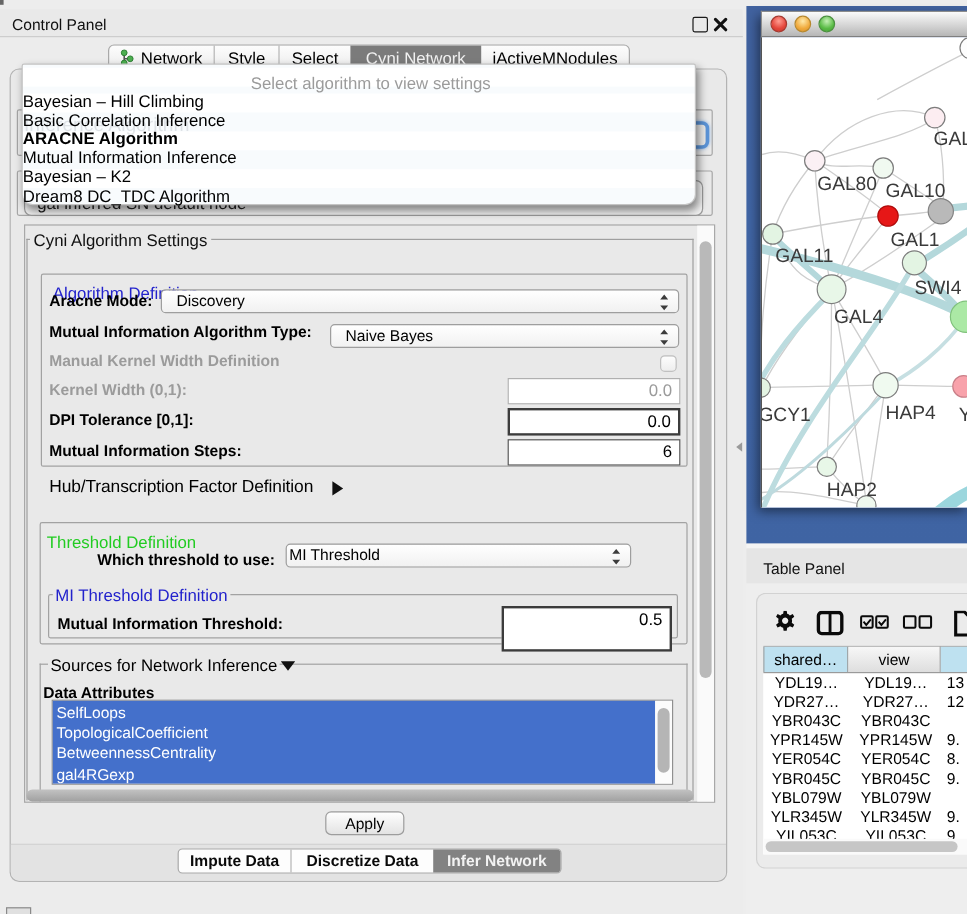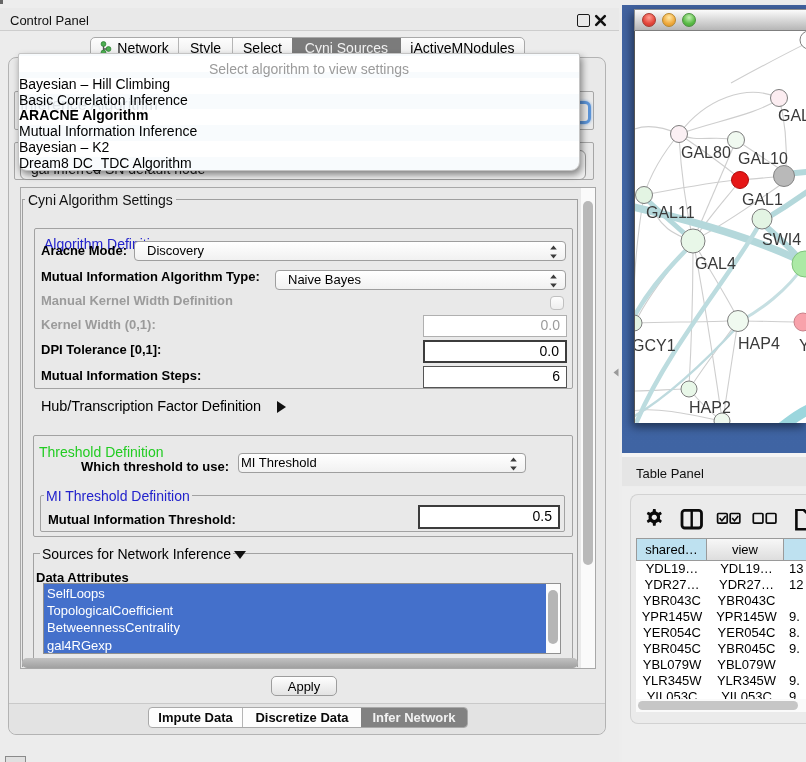--- a/index.html
+++ b/index.html
@@ -30,21 +30,21 @@
     <svg width="13" height="14" viewBox="0 0 13 14">
           <path d="M3.5 3.5 V11 M3.5 8 H8" stroke="#555" stroke-width="1.3" fill="none"></path>
           <circle cx="3.5" cy="3" r="2.4" fill="#4caf50" stroke="#2d7d32" stroke-width="0.8"></circle>
           <circle cx="8.5" cy="8" r="2.4" fill="#4caf50" stroke="#2d7d32" stroke-width="0.8"></circle>
           <circle cx="3.5" cy="11.5" r="2.4" fill="#4caf50" stroke="#2d7d32" stroke-width="0.8"></circle>
         </svg>
     <span>Network</span>
       </div>
   <div style="width:54px;border-right:1px solid #b5b5b5;display:flex;align-items:center;justify-content:center;">Style</div>
   <div style="width:59px;display:flex;align-items:center;justify-content:center;">Select</div>
-  <div style="width:109px;background:#7b7b7b;color:#f2f2f2;display:flex;align-items:center;justify-content:center;">Cyni Sources</div>
+  <div style="width:109px;background:#7b7b7b;color:#f2f2f2;display:flex;align-items:center;justify-content:center;">Cyni Network</div>
   <div style="flex:1;display:flex;align-items:center;justify-content:center;">jActiveMNodules</div>
 </div>
 
 <div class="abs" style="left:14px;top:91px;width:580px;height:39px;border:1px solid #a6a6a6;border-radius:2px;"></div>
 <div class="abs" style="left:574px;top:101px;width:17px;height:23px;border:3px solid #5b93d6;border-radius:6px;background:#e8e8e8;box-shadow:0 0 3px #7aa8e0;"></div>
 <div class="abs" style="left:14px;top:142px;width:580px;height:38px;border:1px solid #a6a6a6;border-radius:2px;"></div>
 <div class="abs" style="left:20px;top:150px;width:566px;height:30px;border:1px solid #9a9a9a;border-radius:6px;background:#f2f2f2;color:#222;font-size:14px;line-height:36px;padding-left:10px;overflow:hidden;">gal inferred SN default node</div>
 
 <div class="abs" style="left:20px;top:187px;width:576px;height:482px;background:#e9e9e9;border:1px solid #a8a8a8;"></div>
 
@@ -82,21 +82,21 @@
 <div class="abs" style="left:33px;top:435px;width:540px;height:102px;border:1px solid #a2a2a2;border-radius:2px;"></div>
 <div class="abs" style="left:37px;top:444px;background:#e9e9e9;padding:0 2px;color:#22cc22;font-size:14px;">Threshold Definition</div>
 <div class="abs" style="left:81px;top:459px;font-weight:bold;">Which threshold to use:</div>
 <div class="abs combo" style="left:238px;top:453px;width:288px;height:20px;padding-left:2px;">MI Threshold<svg class="carr" width="9" height="16" viewBox="0 0 9 16">
         <path d="M1.2 5.5 L4.5 1.5 L7.8 5.5 Z M1.2 10.5 L4.5 14.5 L7.8 10.5 Z" fill="#3c3c3c"></path>
       </svg></div>
 
 <div class="abs" style="left:40px;top:495px;width:525px;height:37px;border:1px solid #a2a2a2;border-radius:2px;"></div>
 <div class="abs" style="left:44px;top:488px;background:#e9e9e9;padding:0 2px;color:#2222cc;font-size:14px;">MI Threshold Definition</div>
 <div class="abs" style="left:48px;top:512px;font-weight:bold;">Mutual Information Threshold:</div>
-<div class="abs field" style="left:418px;top:505px;width:142px;height:24px;border:2px solid #3c3c3c;">0.5</div>
+<div class="abs field" style="left:418px;top:505px;width:142px;height:38px;border:2px solid #3c3c3c;">0.5</div>
 
 <div class="abs" style="left:33px;top:553px;width:540px;height:115px;border:1px solid #a2a2a2;border-bottom:none;"></div>
 <div class="abs" style="left:40px;top:546px;background:#e9e9e9;padding:0 2px;font-size:14px;">Sources for Network Inference</div>
 <svg class="abs" style="left:233px;top:550px;" width="14" height="10" viewBox="0 0 14 10">
       <path d="M1 1 L13 1 L7 9 Z" fill="#111"></path>
     </svg>
 <div class="abs" style="left:36px;top:570px;font-weight:bold;">Data Attributes</div>
 <div class="abs" style="left:43px;top:583px;width:518px;height:71px;border:1px solid #909090;background:#fff;"></div>
 <div class="abs" style="left:44px;top:584px;width:502px;height:69px;background:#4470cb;color:#fff;font-size:13px;line-height:17.2px;padding:1px 0 0 3px;overflow:hidden;">SelfLoops<br>TopologicalCoefficient<br>BetweennessCentrality<br>gal4RGexp</div>
 <div class="abs" style="left:546px;top:584px;width:14px;height:69px;background:#fcfcfc;"></div>

